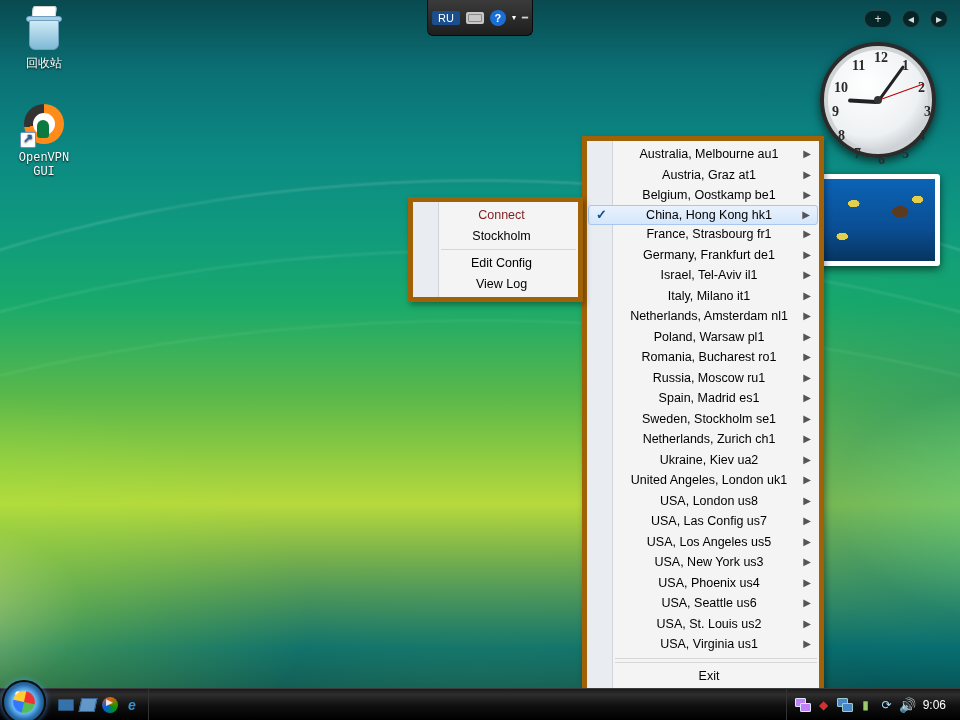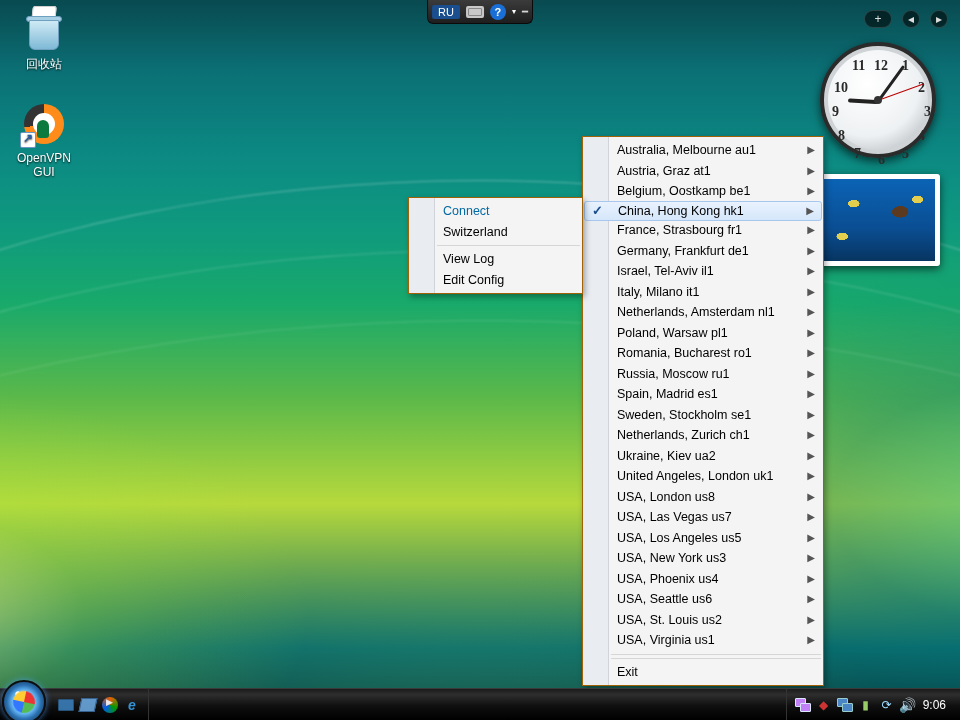--- a/index.html
+++ b/index.html
@@ -16,32 +16,32 @@
       linear-gradient(180deg, #084a50 0%, #0b7075 10%, #0c8a83 22%, #0f9a7e 32%, #18a96b 42%, #5ab84a 55%, #b7d93c 70%, #0a6a6a 90%, #063a3c 100%);
   }
   .arc { position:absolute; border:1px solid rgba(255,255,255,.35); border-radius:50%; }
   .arc.a1 { width:1800px; height:900px; left:-420px; top:180px; filter: blur(1px); }
   .arc.a2 { width:2000px; height:1000px; left:-520px; top:250px; opacity:.6; filter: blur(1px);}
   .arc.a3 { width:2200px; height:1100px; left:-620px; top:320px; opacity:.45; filter: blur(1px);}
 
   
   .desktop-icon { position:absolute; width:76px; text-align:center; color:#fff; font-size:12px; text-shadow:0 1px 2px rgba(0,0,0,.9); }
   .desktop-icon .glyph { width:48px; height:48px; margin:0 auto 3px; position:relative; }
-  .desktop-icon .label { line-height:1.2; }
+  .desktop-icon .label { line-height:1.2;font-family:Liberation Mono, monospace; }
   .bin-body { position:absolute; left:9px; top:14px; width:30px; height:30px; background:linear-gradient(180deg,#cfeaf5,#7fb9d6); border-radius:0 0 6px 6px; border:1px solid #6fa0c0; }
   .bin-lid { position:absolute; left:6px; top:10px; width:36px; height:6px; background:#a9d1e6; border:1px solid #6fa0c0; border-radius:3px; }
   .bin-trash { position:absolute; left:12px; top:0; width:24px; height:16px; background:#fff; border-radius:3px 3px 0 0; transform:skewX(-6deg); box-shadow:0 0 0 1px #d0d0d0 inset; }
   .ovpn-ring { position:absolute; left:4px; top:4px; width:40px; height:40px; border-radius:50%; background:conic-gradient(#ff8c1a 0 260deg,#333 260deg 360deg); }
   .ovpn-ring::after { content:""; position:absolute; left:9px; top:9px; width:22px; height:22px; border-radius:50%; background:#fff; }
   .ovpn-key { position:absolute; left:17px; top:20px; width:12px; height:18px; background:#0a7a3e; border-radius:6px 6px 3px 3px; }
   .shortcut-badge { position:absolute; left:0; bottom:0; width:16px; height:16px; background:#fff; border:1px solid #6e93c7; border-radius:2px; }
   .shortcut-badge::after { content:"↗"; position:absolute; left:2px; top:-2px; color:#2b5fa3; font-size:12px; font-weight:bold; }
 
   
-  .lang-bar { position:absolute; top:0; left:50%; transform:translateX(-50%); height:24px; padding:2px 4px; display:flex; align-items:center; gap:6px;
+  .lang-bar { position:absolute; top:0; left:50%; transform:translateX(-50%); height:36px; padding:2px 4px; display:flex; align-items:center; gap:6px;
     background:linear-gradient(180deg,#3b3b3b,#1e1e1e); border:1px solid #0a0a0a; border-top:none; border-radius:0 0 6px 6px; color:#fff; font-size:12px; }
   .lang-chip { background:#1a4e8e; padding:1px 6px; border-radius:2px; font-size:11px; }
   .lang-kbd { width:18px; height:12px; background:#c8c8c8; border-radius:2px; position:relative; }
   .lang-kbd::after{content:"";position:absolute;inset:2px;border:1px solid #888;border-radius:1px;}
   .lang-help { width:16px; height:16px; border-radius:50%; background:#1a6fd6; color:#fff; text-align:center; line-height:16px; font-size:11px; font-weight:bold; }
   .lang-drop { font-size:8px; }
 
   
   .sidebar-add { position:absolute; top:10px; right:12px; display:flex; gap:10px; align-items:center; }
   .pill { background:rgba(0,0,0,.55); color:#ddd; border:1px solid rgba(255,255,255,.15); border-radius:10px; height:18px; min-width:18px; display:flex; align-items:center; justify-content:center; font-size:12px; padding:0 4px; }
@@ -60,26 +60,26 @@
   .slideshow { position:absolute; top:174px; right:20px; width:126px; height:92px; border:5px solid #fff; border-radius:3px; box-shadow:0 3px 8px rgba(0,0,0,.6);
     background:
       radial-gradient(20px 14px at 70% 40%, #5b3a1f 40%, transparent 42%),
       radial-gradient(14px 9px at 30% 30%, #e3cf4d 40%, transparent 42%),
       radial-gradient(14px 9px at 85% 25%, #e3cf4d 40%, transparent 42%),
       radial-gradient(14px 9px at 20% 70%, #e3cf4d 40%, transparent 42%),
       linear-gradient(180deg,#0b63b5 0%, #0a4e93 60%, #073561 100%);
   }
 
   
-  .menu { position:absolute; background:#f4f4f4; border:1px solid #a16207; box-shadow:2px 3px 6px rgba(0,0,0,.35); font-size:12.5px; color:#000; }
+  .menu { position:absolute; background:#f4f4f4; border:5px solid #a16207; box-shadow:2px 3px 6px rgba(0,0,0,.35); font-size:12.5px; color:#000;text-align:center; }
   .menu .gutter { position:absolute; left:0; top:0; bottom:0; width:26px; background:#e9edf2; border-right:1px solid #d0d4da; }
   .menu ul { list-style:none; position:relative; }
   .menu li { height:20.5px; line-height:20.5px; padding:0 22px 0 34px; position:relative; white-space:nowrap; cursor:default; }
   .menu li.sep { height:0; border-top:1px solid #d6d6d6; margin:3px 2px 3px 28px; padding:0; }
-  .menu li.disabled { color:#0369a1; }
+  .menu li.disabled { color:#7f1d1d; }
   .menu li .arrow { position:absolute; right:8px; top:0; font-size:10px; color:#555; }
   .menu li.hover { background:linear-gradient(180deg,#e9f2fd,#d5e7fb); border:1px solid #a7c7ef; border-radius:3px; margin:-1px 1px -1px 1px; padding:0 21px 0 33px; height:20.5px; line-height:18.5px; }
   .menu li.hover .arrow { right:7px; }
   .menu li .check { position:absolute; left:7px; top:0; color:#1a4e8e; font-weight:bold; font-size:13px; }
   .menu .space { height:3px; }
 
   .servers { left:582px; top:136px; width:242px; }
   .actions { left:408px; top:197px; width:175px; }
 
   
@@ -153,21 +153,21 @@
     </div>
   <div class="pill">
       <span>◂</span>
     </div>
   <div class="pill">
       <span>▸</span>
     </div>
 </div>
 
 <div class="clock">
-  <div class="num" style="left:50px;top:12px">12</div>
+  <div class="num" style="left:50px;top:4px">12</div>
   <div class="num" style="left:78px;top:12px">1</div>
   <div class="num" style="left:94px;top:34px">2</div>
   <div class="num" style="left:100px;top:58px">3</div>
   <div class="num" style="left:94px;top:82px">4</div>
   <div class="num" style="left:78px;top:100px">5</div>
   <div class="num" style="left:54px;top:106px">6</div>
   <div class="num" style="left:30px;top:100px">7</div>
   <div class="num" style="left:14px;top:82px">8</div>
   <div class="num" style="left:8px;top:58px">9</div>
   <div class="num" style="left:10px;top:34px">10</div>
@@ -195,43 +195,43 @@
     <li><span>Netherlands, Amsterdam nl1</span><span class="arrow">▶</span></li>
     <li><span>Poland, Warsaw pl1</span><span class="arrow">▶</span></li>
     <li><span>Romania, Bucharest ro1</span><span class="arrow">▶</span></li>
     <li><span>Russia, Moscow ru1</span><span class="arrow">▶</span></li>
     <li><span>Spain, Madrid es1</span><span class="arrow">▶</span></li>
     <li><span>Sweden, Stockholm se1</span><span class="arrow">▶</span></li>
     <li><span>Netherlands, Zurich ch1</span><span class="arrow">▶</span></li>
     <li><span>Ukraine, Kiev ua2</span><span class="arrow">▶</span></li>
     <li><span>United Angeles, London uk1</span><span class="arrow">▶</span></li>
     <li><span>USA, London us8</span><span class="arrow">▶</span></li>
-    <li><span>USA, Las Vegas us7</span><span class="arrow">▶</span></li>
+    <li><span>USA, Las Config us7</span><span class="arrow">▶</span></li>
     <li><span>USA, Los Angeles us5</span><span class="arrow">▶</span></li>
     <li><span>USA, New York us3</span><span class="arrow">▶</span></li>
     <li><span>USA, Phoenix us4</span><span class="arrow">▶</span></li>
     <li><span>USA, Seattle us6</span><span class="arrow">▶</span></li>
     <li><span>USA, St. Louis us2</span><span class="arrow">▶</span></li>
     <li><span>USA, Virginia us1</span><span class="arrow">▶</span></li>
     <li class="sep"></li>
     <li class="sep"></li>
     <li><span>Exit</span></li>
     <li class="space"></li>
   </ul>
 </div>
 
 <div class="menu actions">
   <div class="gutter"></div>
   <ul>
     <li class="space"></li>
     <li class="disabled"><span>Connect</span></li>
-    <li><span>Switzerland</span></li>
+    <li><span>Stockholm</span></li>
     <li class="sep"></li>
+    <li><span>Edit Config</span></li>
     <li><span>View Log</span></li>
-    <li><span>Edit Config</span></li>
     <li class="space"></li>
   </ul>
 </div>
 
 <div class="taskbar">
   <div class="start"></div>
   <div class="ql">
     <div class="qi">
         <div class="desk"></div>
       </div>

